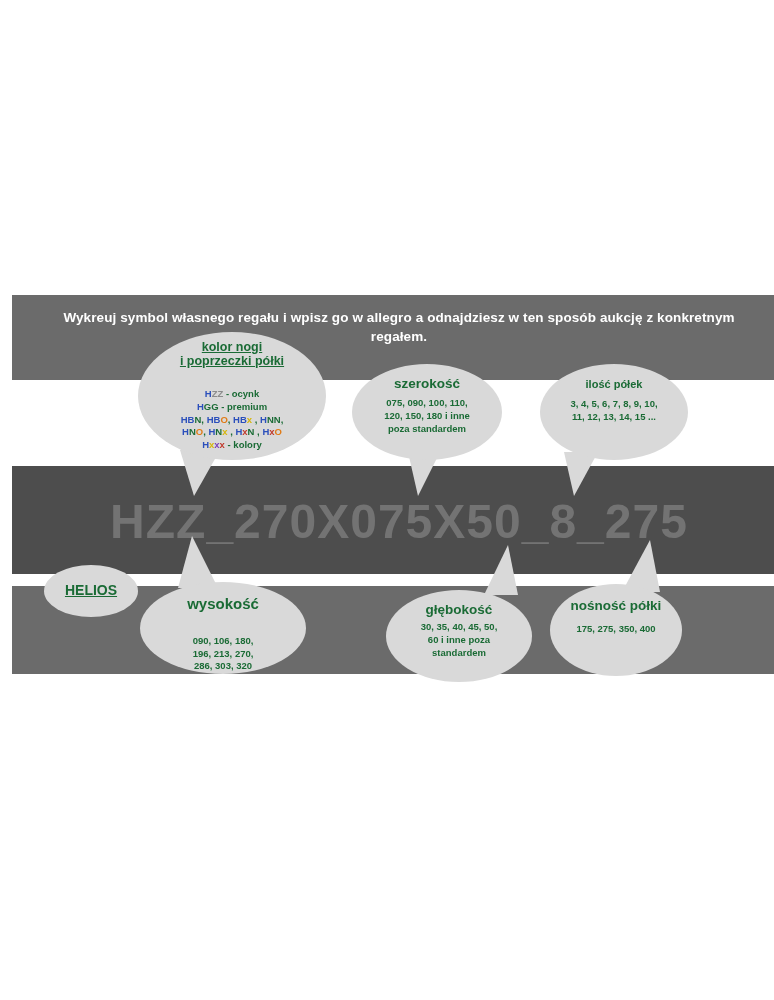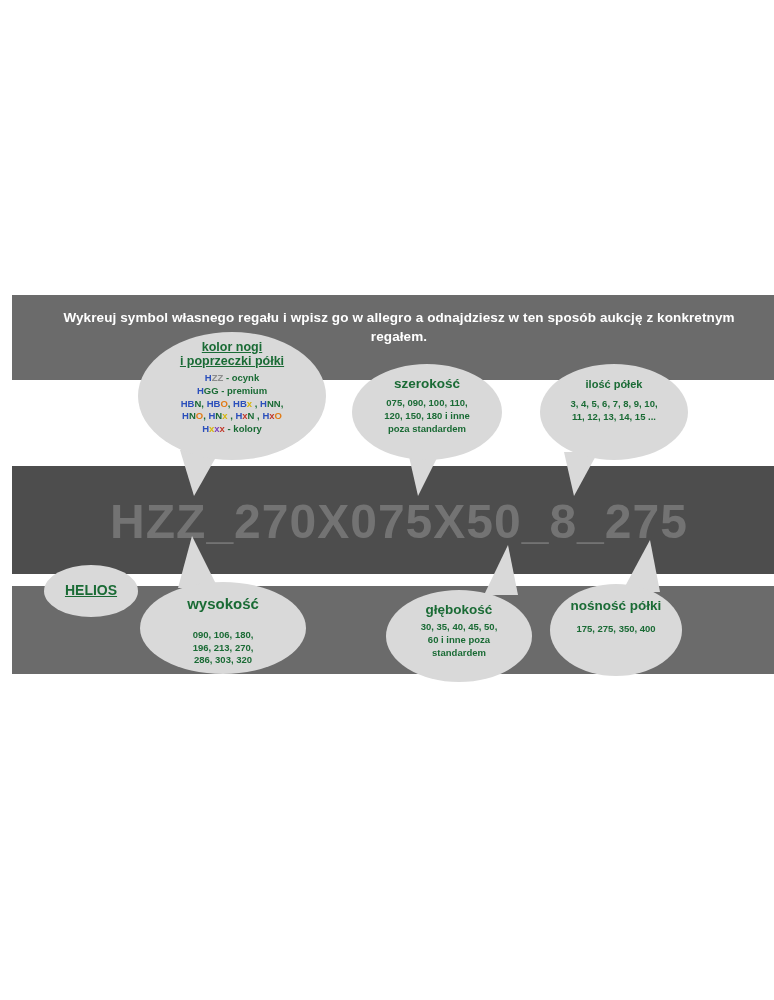--- a/index.html
+++ b/index.html
@@ -90,21 +90,21 @@
     width: 0;
     height: 0;
   }
 
   
   #bubble-kolor-nogi {
     left: 126px; top: 332px; width: 188px; height: 128px;
     padding-top: 8px;
   }
   #bubble-kolor-nogi .b-title { font-size: 12.5px; text-decoration: underline; }
-  #bubble-kolor-nogi .b-body  { font-size: 9.5px; margin-top: 4px; }
+  #bubble-kolor-nogi .b-body  { font-size: 9.5px; margin-top: 20px; }
   #tail-kolor-nogi {
     left: 168px; top: 450px;
     border-left: 14px solid transparent;
     border-right: 26px solid transparent;
     border-top: 46px solid #d9d9d9;
   }
 
   #bubble-szerokosc {
     left: 340px; top: 364px; width: 150px; height: 96px;
     padding-top: 12px;
@@ -136,21 +136,21 @@
     left: 32px; top: 565px; width: 94px; height: 52px;
     display: flex; align-items: center; justify-content: center; text-decoration: underline;
   }
   #bubble-helios .b-title { font-size: 14px; }
 
   #bubble-wysokosc {
     left: 128px; top: 582px; width: 166px; height: 92px;
     padding-top: 14px;
   }
   #bubble-wysokosc .b-title { font-size: 15px; }
-  #bubble-wysokosc .b-body  { font-size: 9.5px; margin-top: 16px; }
+  #bubble-wysokosc .b-body  { font-size: 9.5px; margin-top: 22px; }
   #tail-wysokosc {
     left: 166px; top: 536px;
     border-left: 14px solid transparent;
     border-right: 26px solid transparent;
     border-bottom: 52px solid #d9d9d9;
   }
 
   #bubble-glebokosc {
     left: 374px; top: 590px; width: 146px; height: 92px;
     padding-top: 12px;

